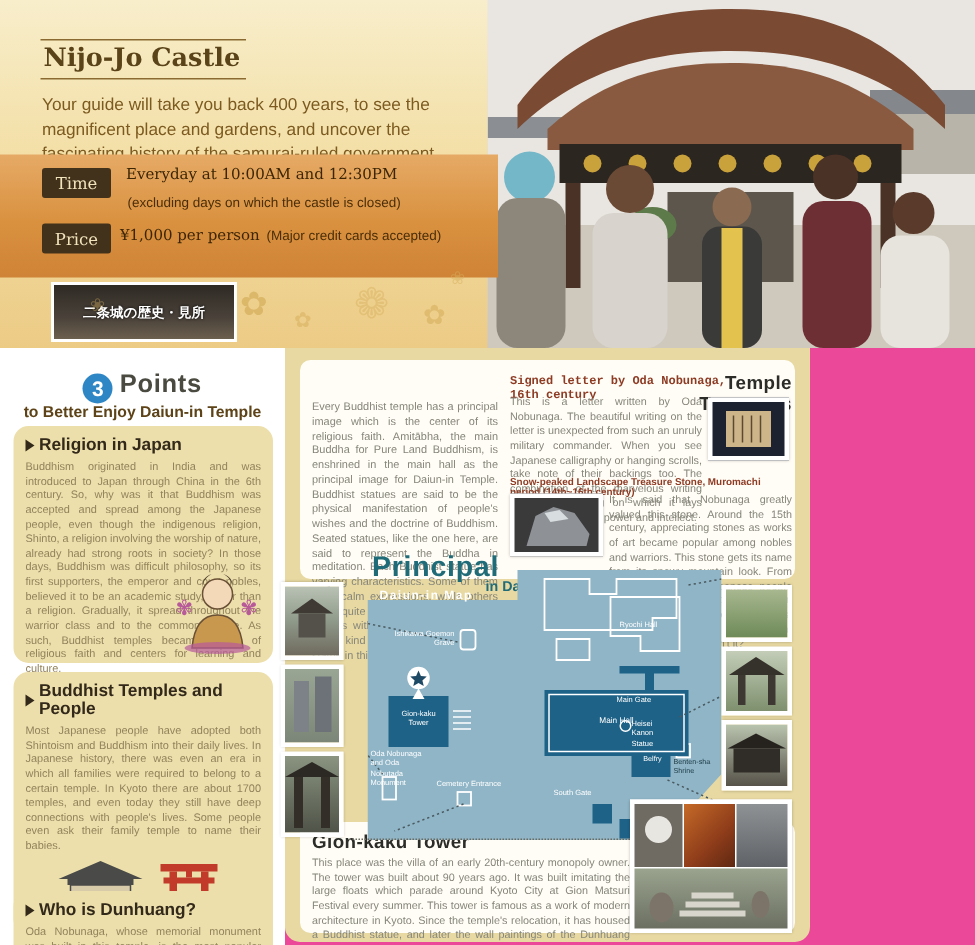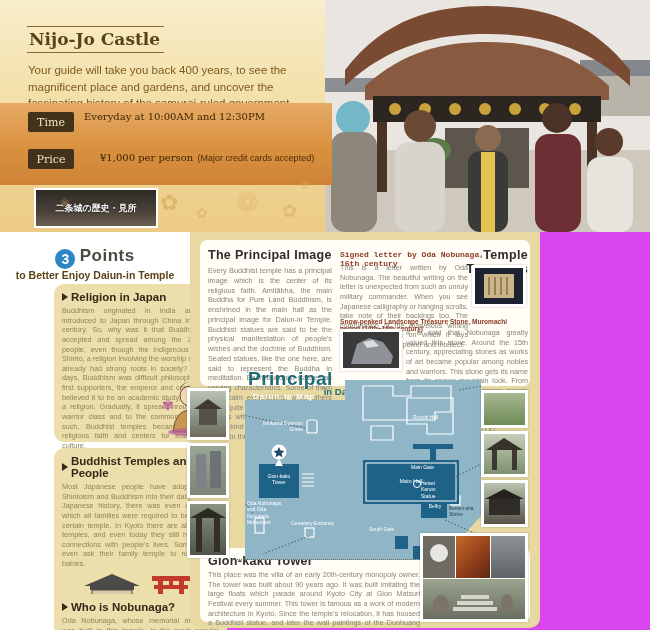--- a/index.html
+++ b/index.html
@@ -1,16 +1,16 @@
 <!DOCTYPE html>
 <html><head>
 <meta charset="utf-8">
 <style>
   html,body{margin:0;padding:0;background:#fff;}
-  #page{position:relative;width:650px;height:630px;background:#d946ef;overflow:hidden;
+  #page{position:relative;width:650px;height:630px;background:#ec4899;overflow:hidden;
         font-family:"Liberation Sans","DejaVu Sans",sans-serif;}
   .abs{position:absolute;}
 
   
   #header{left:0;top:0;width:650px;height:232px;background:linear-gradient(180deg,#f8eecb 0%,#f3dfa6 45%,#eccb85 100%);}
   #hero{right:0;top:0;width:325px;height:232px;background:linear-gradient(180deg,#e9e7e2 0%,#dcd8d0 55%,#c9c2b4 100%);overflow:hidden;}
   .castle-title{color:#5a4318;font-family:"DejaVu Serif","Liberation Serif",serif;}
   #castle-name{font-size:17px;font-weight:bold;border-top:1px solid #8a6a30;border-bottom:1px solid #8a6a30;padding:2px 4px 3px 2px;}
   #main-title{font-size:31px;font-weight:bold;letter-spacing:.5px;}
   #subtitle{font-size:11.5px;line-height:1.45;color:#7c5a20;width:290px;}
@@ -22,21 +22,21 @@
   #thumb{left:34px;top:188px;width:124px;height:40px;background:linear-gradient(180deg,#2e2a24 0%,#4a423a 60%,#6b5f4e 100%);
          border:2px solid #fff;box-sizing:border-box;display:flex;flex-direction:row;align-items:center;justify-content:center;}
   #thumb div{font-size:9px;font-weight:bold;color:#fff;text-shadow:0 0 2px #000;line-height:1.2;}
   .flower{color:#d6b05e;position:absolute;}
 
   
   .pt-circle{display:inline-flex;width:20px;height:20px;border-radius:50%;background:#2e86c5;color:#fff;
              font-weight:bold;font-size:14px;align-items:center;justify-content:center;vertical-align:-3px;}
   #points-word{font-size:17px;color:#4a4a40;font-weight:bold;letter-spacing:.5px;}
   #points-sub{font-size:10.5px;font-weight:bold;color:#5d4317;}
-  .tanbox{position:absolute;left:9px;width:173px;background:#ecdfab;border-radius:10px;box-sizing:border-box;padding:7px 8px 6px 8px;margin-left:45px;}
+  .tanbox{position:absolute;left:9px;width:173px;background:#ecdfab;border-radius:10px;box-sizing:border-box;padding:7px 8px 6px 8px;}
   .tanbox h3{margin:0 0 3px 0;font-size:11.5px;color:#33291a;display:flex;align-items:center;gap:3px;}
   .tri{width:0;height:0;border-left:6px solid #33291a;border-top:4px solid transparent;border-bottom:4px solid transparent;display:inline-block;}
   .tanbody{font-size:7.3px;line-height:1.32;color:#93835c;text-align:justify;}
 
   
   #rsec{left:190px;top:232px;width:350px;height:396px;background:#e8d9a2;border-radius:0 0 10px 10px;}
   .whitebox{position:absolute;background:#fffdf6;border-radius:7px;}
   .sec-h{font-size:12.5px;font-weight:bold;color:#2c2c28;letter-spacing:.3px;}
   .maroon-h{font-weight:bold;color:#8e3b24;}
   .bodytxt{color:#86867b;text-align:justify;line-height:1.34;}
@@ -100,22 +100,23 @@
     </div>
 
     <div class="abs castle-title" style="left:27px;top:26px;display:flex;align-items:flex-end;gap:8px;">
       <span id="castle-name">Nijo-Jo Castle</span>
     </div>
     <div class="abs" id="subtitle" style="left:28px;top:62px;">Your guide will take you back 400 years, to see the magnificent place and gardens, and uncover the fascinating history of the samurai-ruled government.</div>
 
     <div class="abs" id="band">
       <div class="abs lbl-box" style="left:28px;top:9px;">Time</div>
       <div class="abs band-big" style="left:84px;top:8px;">Everyday at 10:00AM and 12:30PM</div>
+      <div class="abs band-small" style="left:85px;top:27px;">(excluding days on which the castle is closed)</div>
       <div class="abs lbl-box" style="left:28px;top:46px;">Price</div>
-      <div class="abs" style="left:100px;top:44px;text-align:right;">
+      <div class="abs" style="left:80px;top:44px;text-align:right;">
         <span class="band-big">¥1,000 per person</span>
         <span class="band-small">(Major credit cards accepted)</span>
       </div>
     </div>
 
     <div class="abs" id="thumb">
       <div>二条城の</div>
       <div>歴史・見所</div>
     </div>
     <span class="flower" style="left:160px;top:190px;font-size:22px;opacity:.75;">✿</span>
@@ -167,34 +168,33 @@
           <rect x="76" y="9" width="5" height="36"></rect>
             <rect x="97" y="9" width="5" height="36"></rect>
             <rect x="87" y="4" width="4" height="9"></rect>
         </g>
       </svg>
     </div>
 
     <div class="tanbox" style="top:362px;height:130px;">
       <h3>
           <span class="tri"></span>
-          <span>Who is Nobunaga?</span>
+          <span>Who is Dunhuang?</span>
         </h3>
       <div class="tanbody">Oda Nobunaga, whose memorial monument was built in this temple, is the most popular military commander among Japanese history buffs, both Japanese and foreigners alike. Nobunaga had a preference for eccentric fashion and also had a rough demeanor, so people regarded him as a peculiar man. But Nobunaga is also known as an outstanding general with the intense leadership and innovative strategies to expand his territory. Nobunaga's life, although short, has influenced future generations, and his seemingly fictious personality is still admired by people today.</div>
 
     </div>
   </div>
 
   <div class="abs" id="rsec">
 
     <div class="whitebox" style="left:10px;top:8px;width:330px;height:146px;"></div>
 
     <div class="whitebox" style="left:10px;top:316px;width:330px;height:74px;"></div>
 
-    <div class="abs sec-h" style="left:18px;top:16px;">The Principal Image</div>
     <div class="abs bodytxt" style="left:18px;top:34px;width:124px;font-size:7.3px;">Every Buddhist temple has a principal image which is the center of its religious faith. Amitābha, the main Buddha for Pure Land Buddhism, is enshrined in the main hall as the principal image for Daiun-in Temple. Buddhist statues are said to be the physical manifestation of people's wishes and the doctrine of Buddhism. Seated statues, like the one here, are said to represent the Buddha in meditation. Each Buddhist statue has varying characteristics. Some of them have calm expressions, while others look quite angry. There are also statues with many arms and heads. What kind of expression does the statue in this temple have?</div>
 
     <div class="abs sec-h" style="left:240px;top:16px;width:98px;text-align:right;">Temple Treasures</div>
     <div class="abs maroon-h" style="left:150px;top:18px;width:150px;font-size:8px;font-family:Liberation Mono, monospace;">Signed letter by Oda Nobunaga, 16th century</div>
     <div class="abs bodytxt" style="left:150px;top:31px;width:128px;font-size:7.2px;">This is a letter written by Oda Nobunaga. The beautiful writing on the letter is unexpected from such an unruly military commander. When you see Japanese calligraphy or hanging scrolls, take note of their backings too. The combination of the marvelous writing and the mounting on which it lays shows Nobunaga's power and intellect.</div>
 
     <div class="photo" style="left:282px;top:33px;width:54px;height:42px;background:#1d2230;">
       <div style="position:absolute;left:9px;top:6px;width:30px;height:24px;background:#cdb489;"></div>
       <svg style="position:absolute;left:9px;top:6px;" width="30" height="24">
           <g stroke="#5a4a30" stroke-width="1">

